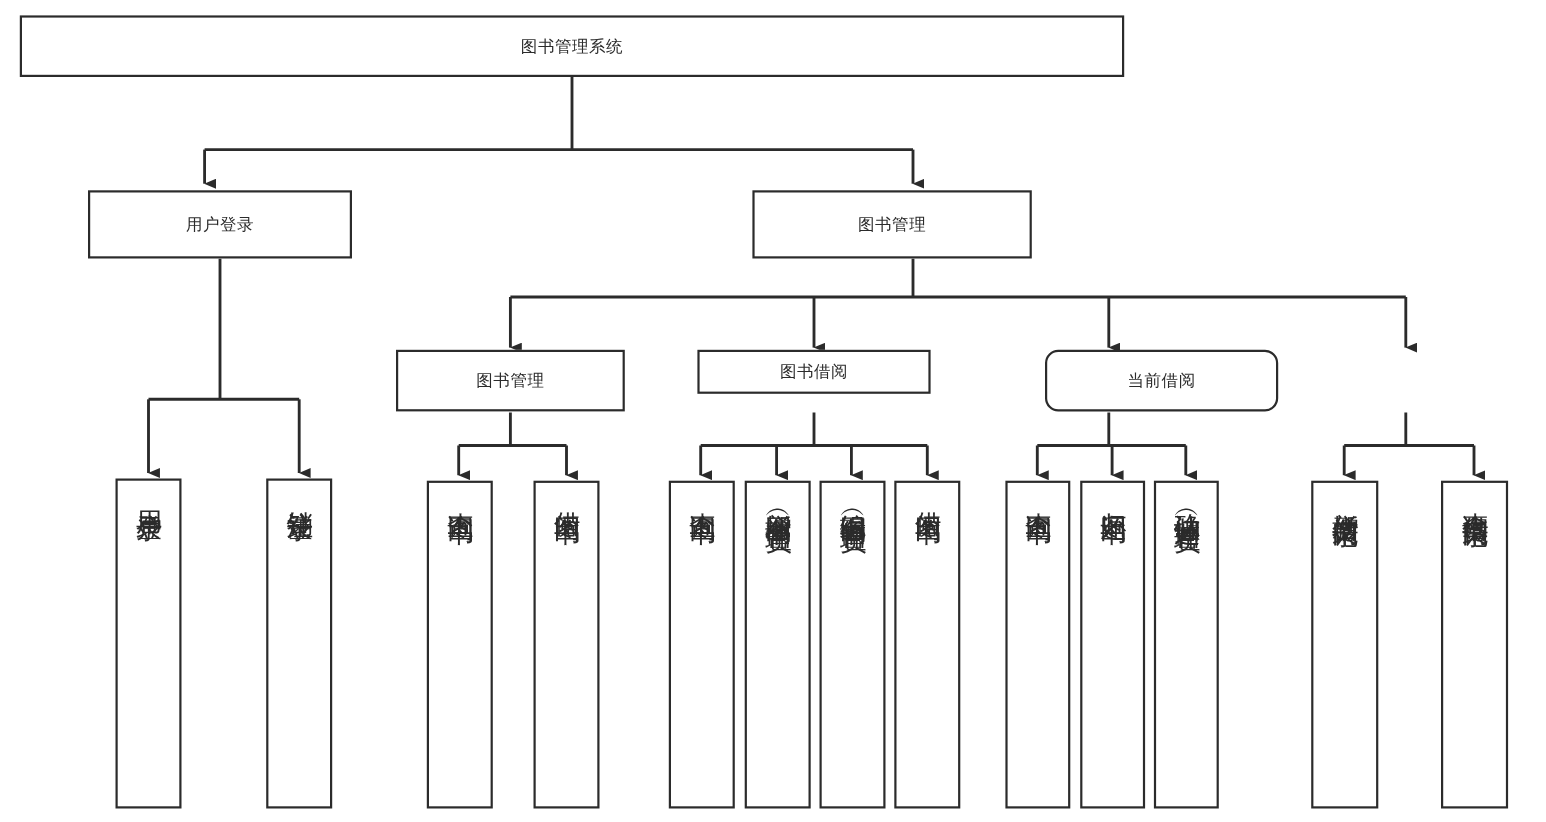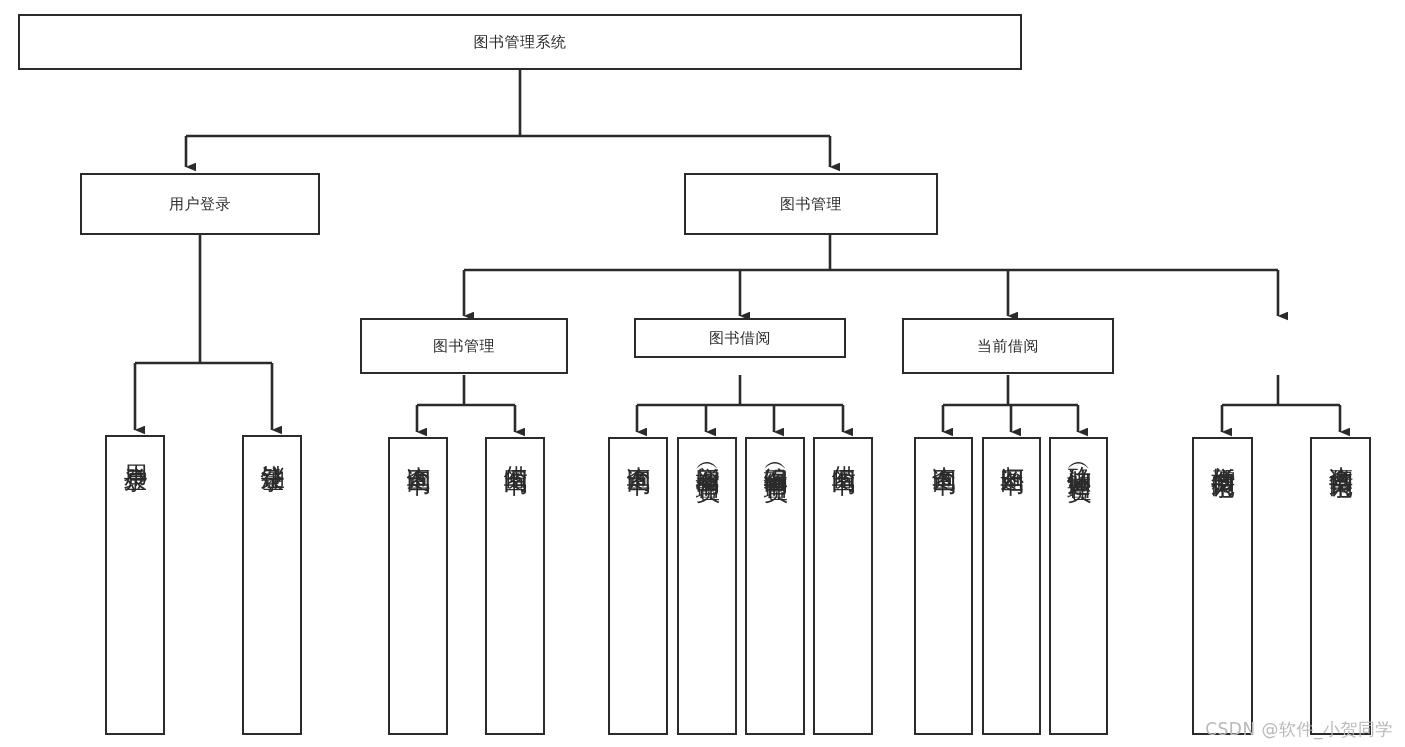--- a/index.html
+++ b/index.html
@@ -129,21 +129,21 @@
   </div>
 
   <div class="node" style="left:360px; top:318px; width:208px; height:56px;">
     <span class="label-h">图书管理</span>
   </div>
 
   <div class="node" style="left:634px; top:318px; width:212px; height:40px;">
     <span class="label-h">图书借阅</span>
   </div>
 
-  <div class="node" style="left:902px; top:318px; width:212px; height:56px;">
+  <div class="node" style="left:950px; top:318px; width:212px; height:56px;border-radius:12px;">
     <span class="label-h">当前借阅</span>
   </div>
 
 
   <div class="node leaf" style="left:105px; top:435px; width:60px; height:300px;">
     <span class="label-v">用户登录</span>
   </div>
 
   <div class="node leaf" style="left:242px; top:435px; width:60px; height:300px;">
     <span class="label-v">注销登录</span>
@@ -186,15 +186,14 @@
   </div>
 
   <div class="node leaf" style="left:1192px; top:437px; width:61px; height:298px;">
     <span class="label-v">新增借阅记录</span>
   </div>
 
   <div class="node leaf" style="left:1310px; top:437px; width:61px; height:298px;">
     <span class="label-v">查询借阅记录</span>
   </div>
 
-  <div class="watermark">CSDN @软件_小贺同学</div>
 
 </div>
 
 </body></html>

